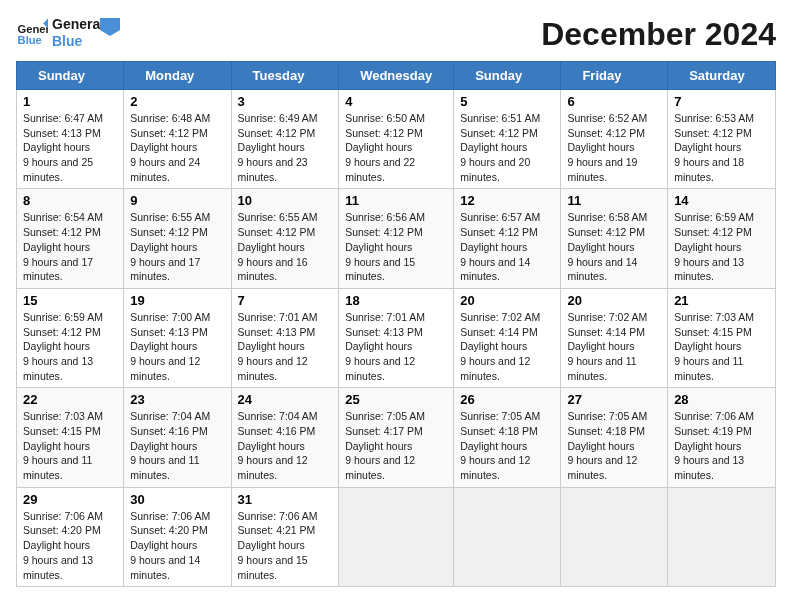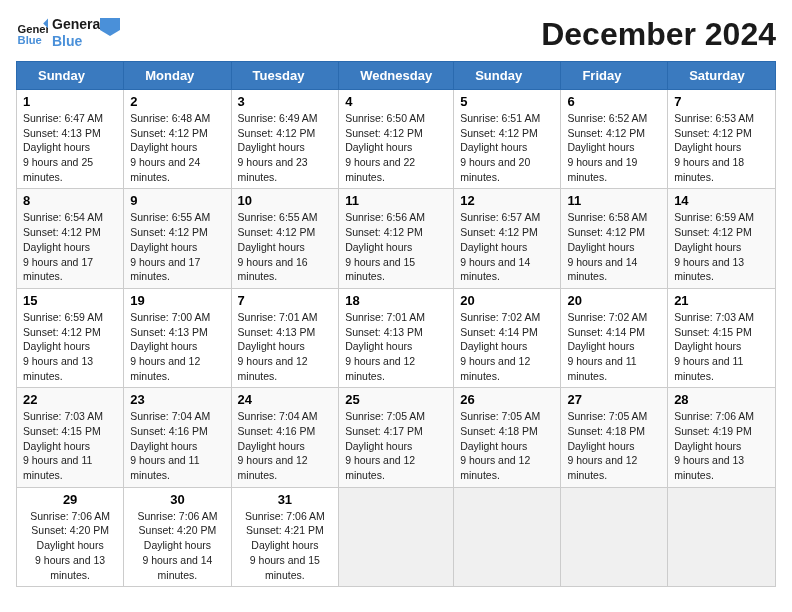--- a/index.html
+++ b/index.html
@@ -71,21 +71,20 @@
     .day-info {
       font-size: 10.5px;
       color: #222;
       line-height: 1.4;
     }
     .empty-cell {
       background: #f0f0f0 !important;
     }
     .last-row td {
       border-bottom: 1px solid #ccc;
-      text-align: center;
     }
   </style>
 </head>
 <body>
 
 <div class="header-area">
   <div class="logo">
     <svg class="logo-icon" viewBox="0 0 40 40">
       <text x="2" y="20" font-size="14" font-weight="bold" fill="#1a1a1a">General</text>
       <text x="2" y="34" font-size="14" font-weight="bold" fill="#4a90d9">Blue</text>

